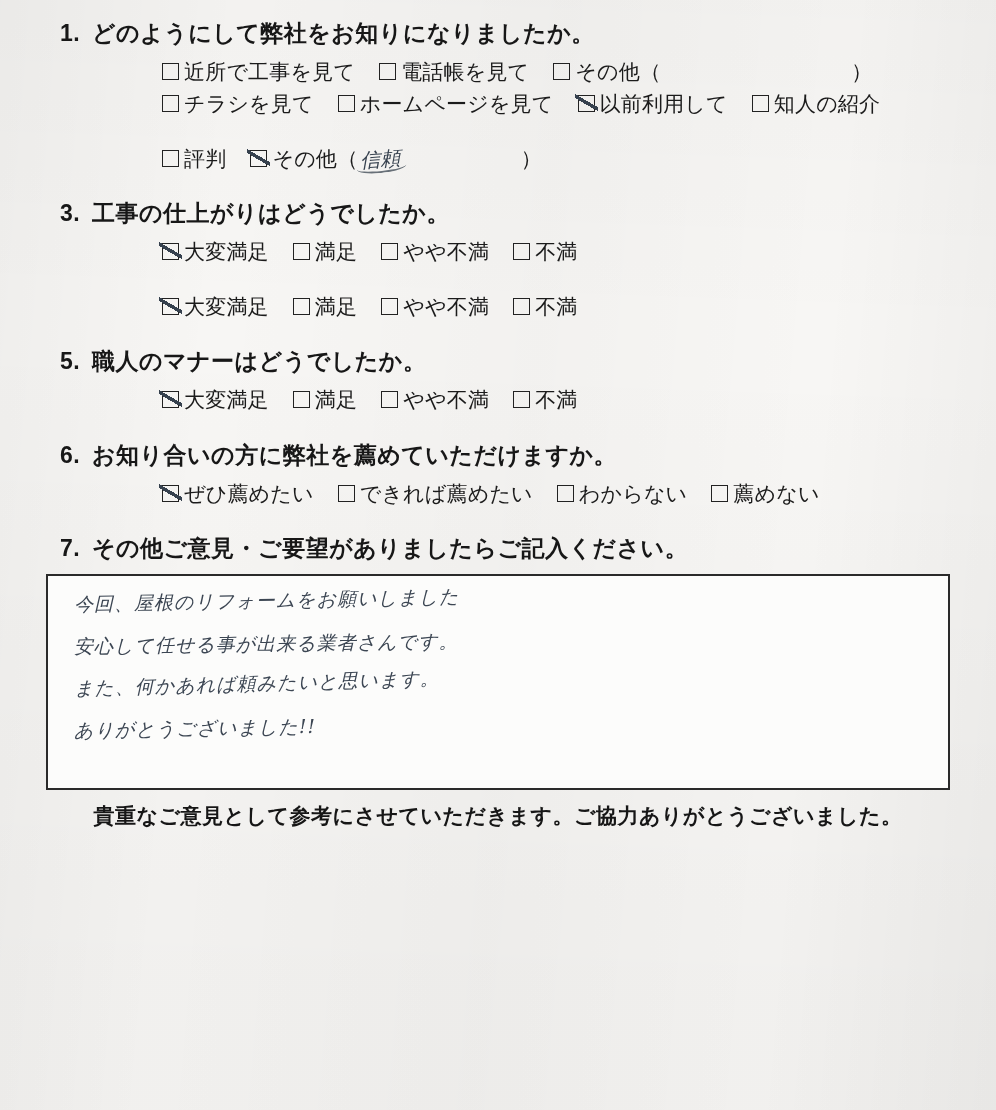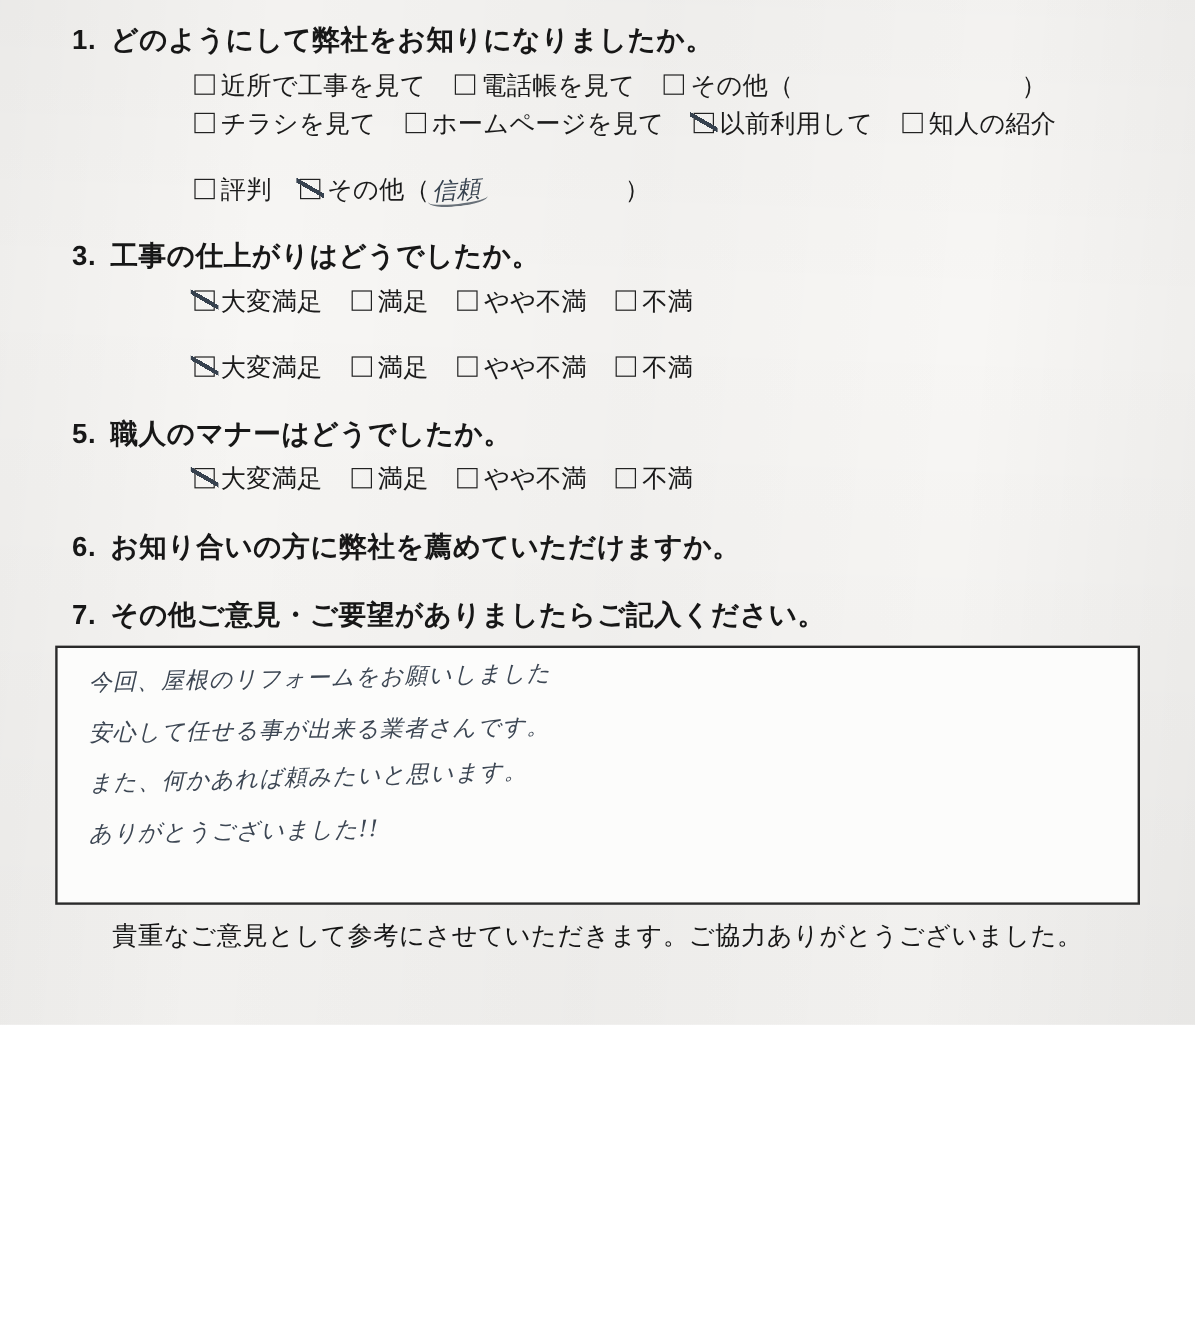--- a/index.html
+++ b/index.html
@@ -11,21 +11,21 @@
     width: 996px;
     height: 1110px;
     font-family: "Liberation Sans", sans-serif;
     color: #1a1a1a;
     position: relative;
     overflow: hidden;
   }
   .page {
     position: relative;
     width: 996px;
-    height: 854px;
+    height: 1110px;
     background: #f7f6f4;
     background-image:
       linear-gradient(95deg, rgba(0,0,0,0.035) 0%, rgba(0,0,0,0.0) 22%, rgba(0,0,0,0.02) 52%, rgba(0,0,0,0.0) 78%, rgba(0,0,0,0.04) 100%),
       linear-gradient(182deg, rgba(0,0,0,0.02) 0%, rgba(255,255,255,0.0) 30%, rgba(0,0,0,0.025) 88%);
     box-sizing: border-box;
     padding: 18px 34px 0 34px;
   }
   .q-block {
     margin-bottom: 6px;
   }
@@ -129,21 +129,21 @@
     transform: rotate(-1.2deg);
     transform-origin: left center;
     white-space: nowrap;
   }
   .comment-line:nth-child(2) { transform: rotate(-0.8deg); }
   .comment-line:nth-child(3) { transform: rotate(-1.6deg); }
   .comment-line:nth-child(4) { transform: rotate(-1.0deg); }
   .footer-note {
     margin-top: 12px;
     font-size: 21px;
-    font-weight: normal;
+    font-weight: bold;
     text-align: center;
     letter-spacing: 0.5px;
     color: #161616;
   }
   .spacer-md { height: 18px; }
 </style>
 </head>
 <body>
 
 <div class="page">
@@ -221,20 +221,28 @@
         <span class="opt"><span class="box"></span><span>不満</span></span>
       </div>
     </div>
   </div>
 
   <div class="spacer-md"></div>
 
   <div class="q-block">
     <div class="q-title">
       <span class="num">6.</span><span>お知り合いの方に弊社を薦めていただけますか。</span>
+    </div>
+    <div class="opts">
+      <div class="opts-row">
+        <span class="opt hand-check"><span class="box"></span><span>ぜひ薦めたい</span></span>
+        <span class="opt"><span class="box"></span><span>できれば薦めたい</span></span>
+        <span class="opt"><span class="box"></span><span>わからない</span></span>
+        <span class="opt"><span class="box"></span><span>薦めない</span></span>
+      </div>
     </div>
   </div>
 
   <div class="spacer-md"></div>
 
   <div class="q-block">
     <div class="q-title">
       <span class="num">7.</span><span>その他ご意見・ご要望がありましたらご記入ください。</span>
     </div>
     <div class="comment-box">

